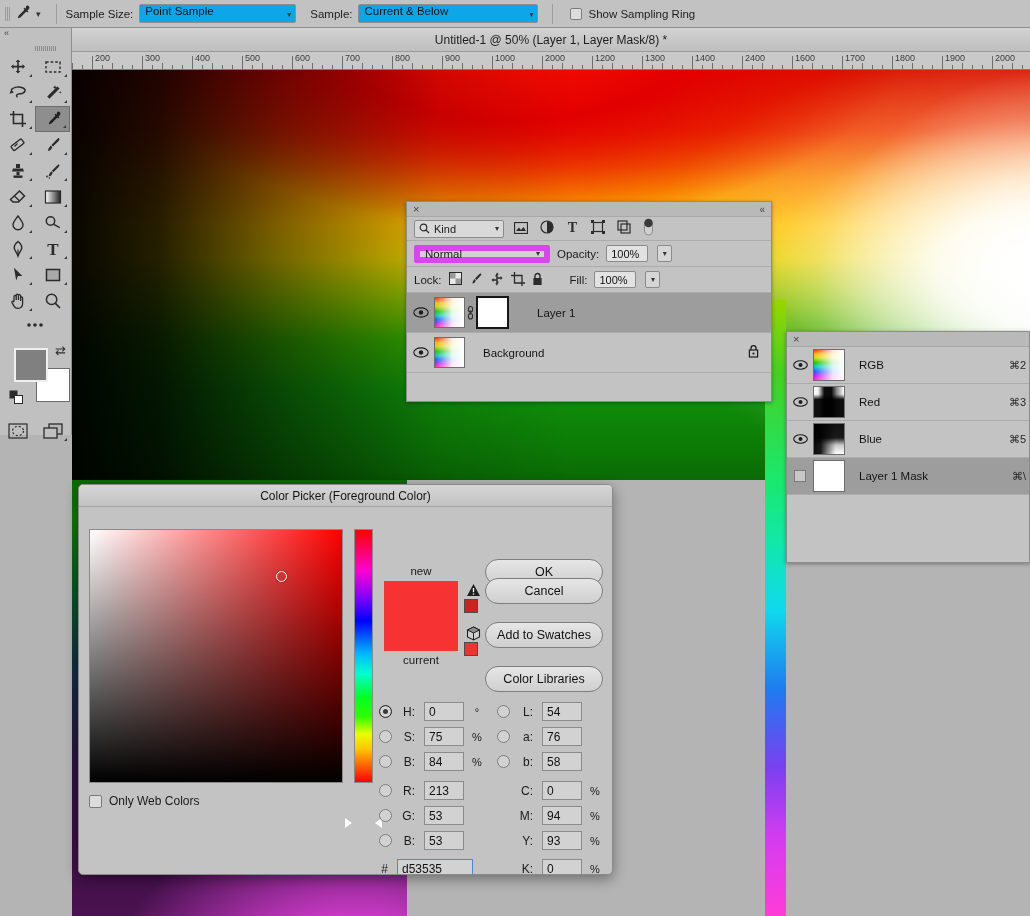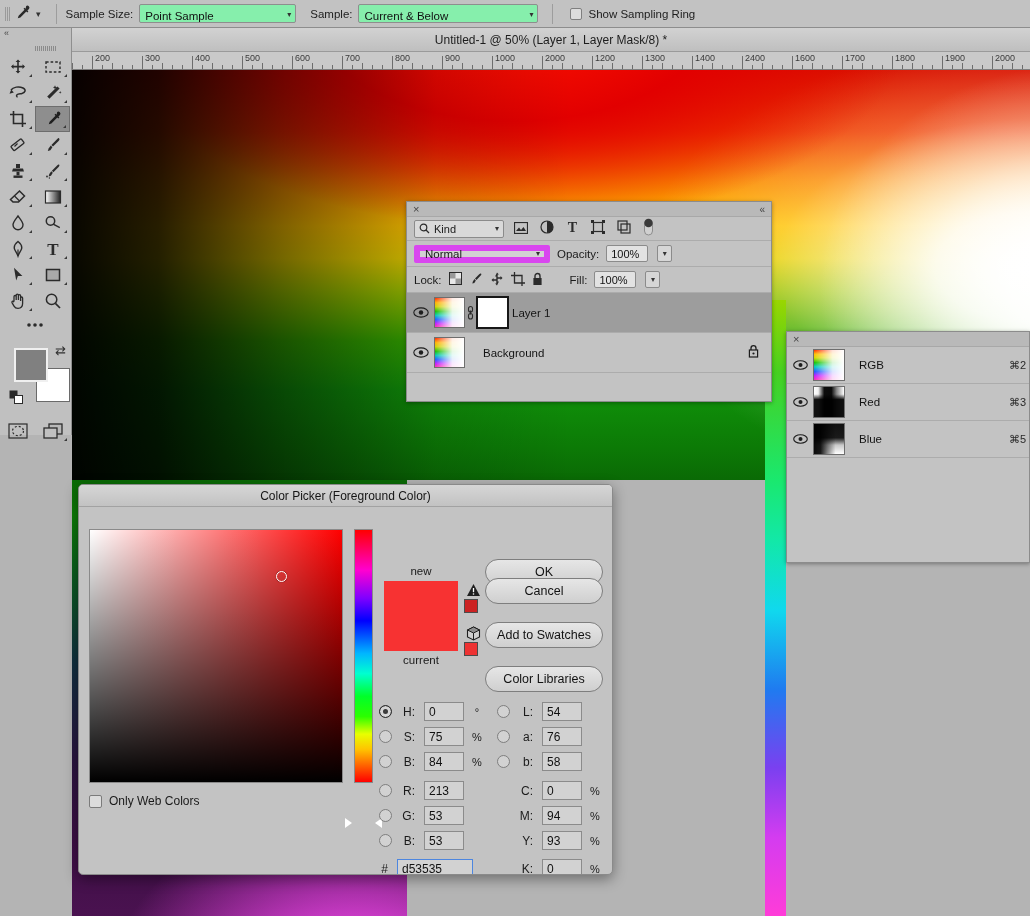--- a/index.html
+++ b/index.html
@@ -18,23 +18,23 @@
     display:flex;align-items:center;gap:0;
     font-size:11.5px;
   }
   .grip{width:10px;height:28px;display:flex;align-items:center;justify-content:center;}
   .grip i{display:block;width:1px;height:14px;background:#9a9a9a;box-shadow:2px 0 0 #9a9a9a,4px 0 0 #9a9a9a;}
   .tool-chip{display:flex;align-items:center;gap:4px;padding:0 6px 0 2px;}
   .tool-chip .tgl{font-size:9px;color:#333;}
   .vdiv{width:1px;height:20px;background:#9d9d9d;margin:0 9px;}
   .ob-label{color:#1d1d1d;font-size:11.5px;white-space:nowrap;}
   .ob-select{
-    height:19px;background:#86efac;border:1px solid #8e8e8e;border-radius:2px;
+    height:19px;background:#0ea5e9;border:1px solid #8e8e8e;border-radius:2px;
     font-size:11.5px;font-family:inherit;color:#111;
-    padding:0 16px 0 5px;position:relative;display:flex;align-items:flex-end;
+    padding:0 16px 0 5px;position:relative;display:flex;align-items:flex-start;
     margin-left:6px;
   }
   .ob-select .cv{position:absolute;right:4px;top:50%;transform:translateY(-50%);font-size:8px;color:#333;}
   .ck{width:12px;height:12px;border:1px solid #7f7f7f;background:#dcdcdc;border-radius:2px;display:inline-block;}
   .ck-wrap{display:flex;align-items:center;gap:6px;margin-left:8px;}
 
   
   .toolbar{
     position:absolute;left:0;top:28px;width:72px;height:407px;
     background:#c0c0c0;border-right:1px solid #8f8f8f;
@@ -145,21 +145,21 @@
   .blend-sel .cv{position:absolute;right:4px;font-size:8px;color:#333;}
   .layer-item{height:40px;display:flex;align-items:center;gap:0;border-bottom:1px solid #acacac;position:relative;background:#c3c3c3;}
   .layer-item.active{background:#9d9d9d;}
   .eye-cell{width:27px;display:flex;align-items:center;justify-content:center;}
   .thumb{width:31px;height:31px;border:1px solid #6e6e6e;}
   .thumb.rgbmini{background:
     linear-gradient(to right, rgba(255,255,255,0) 0%, rgba(255,255,255,0.9) 60%, rgba(255,255,255,1) 100%),
     linear-gradient(to bottom,#ff2b00 0%,#ffb000 16%,#cfd000 30%,#18c000 46%,#00c9b4 60%,#1a5cff 74%,#c01aff 88%,#ff2bb0 100%);}
   .mask-thumb{width:33px;height:33px;background:#fff;border:2px solid #171717;}
   .link-ico{width:11px;display:flex;align-items:center;justify-content:center;}
-  .layer-name{margin-left:3px;font-size:11.5px;color:#141414;}
+  .layer-name{margin-left:28px;font-size:11.5px;color:#141414;}
   .lock-ico{position:absolute;right:12px;}
 
   
   #channels-panel{left:786px;top:331px;width:244px;height:232px;border:1px solid #8c8c8c;}
   .ch-row{height:37px;display:flex;align-items:center;border-bottom:1px solid #acacac;position:relative;}
   .ch-row.active{background:#9d9d9d;}
   .ch-eye{width:26px;display:flex;align-items:center;justify-content:center;}
   .ch-eye .emptybox{width:12px;height:12px;border:1px solid #7b7b7b;background:#c8c8c8;}
   .ch-thumb{width:32px;height:32px;border:1px solid #6e6e6e;}
   .ch-name{margin-left:14px;font-size:11.5px;color:#141414;}
@@ -759,20 +759,28 @@
         <svg width="15" height="10" viewBox="0 0 15 10">
             <ellipse cx="7.5" cy="5" rx="6.8" ry="4.2" fill="none" stroke="#1d1d1d" stroke-width="1.1"></ellipse>
             <circle cx="7.5" cy="5" r="2" fill="#1d1d1d"></circle>
           </svg>
       </div>
       <div class="ch-thumb th-b"></div>
       <span class="ch-name">Blue</span>
       <span class="ch-key">⌘5</span>
     </div>
 
+    <div class="ch-row active">
+      <div class="ch-eye">
+        <span class="emptybox"></span>
+      </div>
+      <div class="ch-thumb th-white"></div>
+      <span class="ch-name">Layer 1 Mask</span>
+      <span class="ch-key">⌘\</span>
+    </div>
   </div>
 
   <div id="color-picker">
     <div class="cp-title">
       <span>Color Picker (Foreground Color)</span>
     </div>
     <div class="cp-body">
 
       <div class="sv-field">
         <div class="hue" style="background: rgb(255, 0, 0);"></div>

